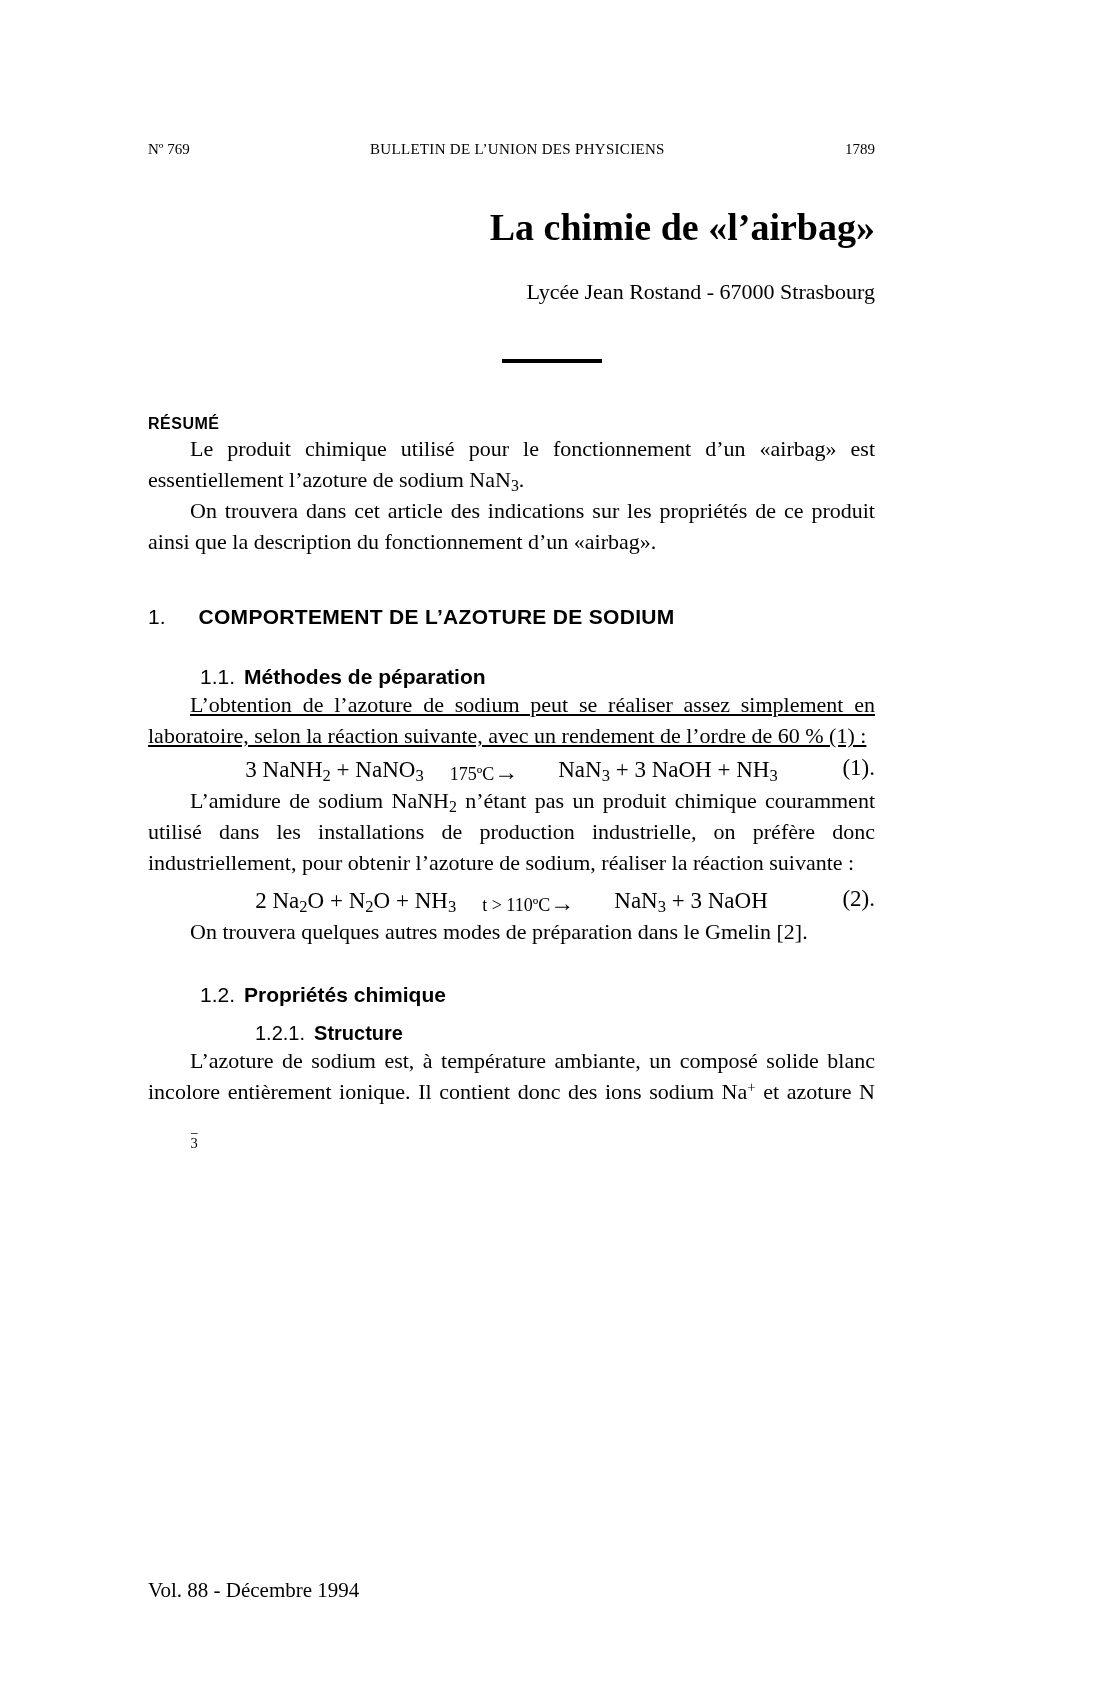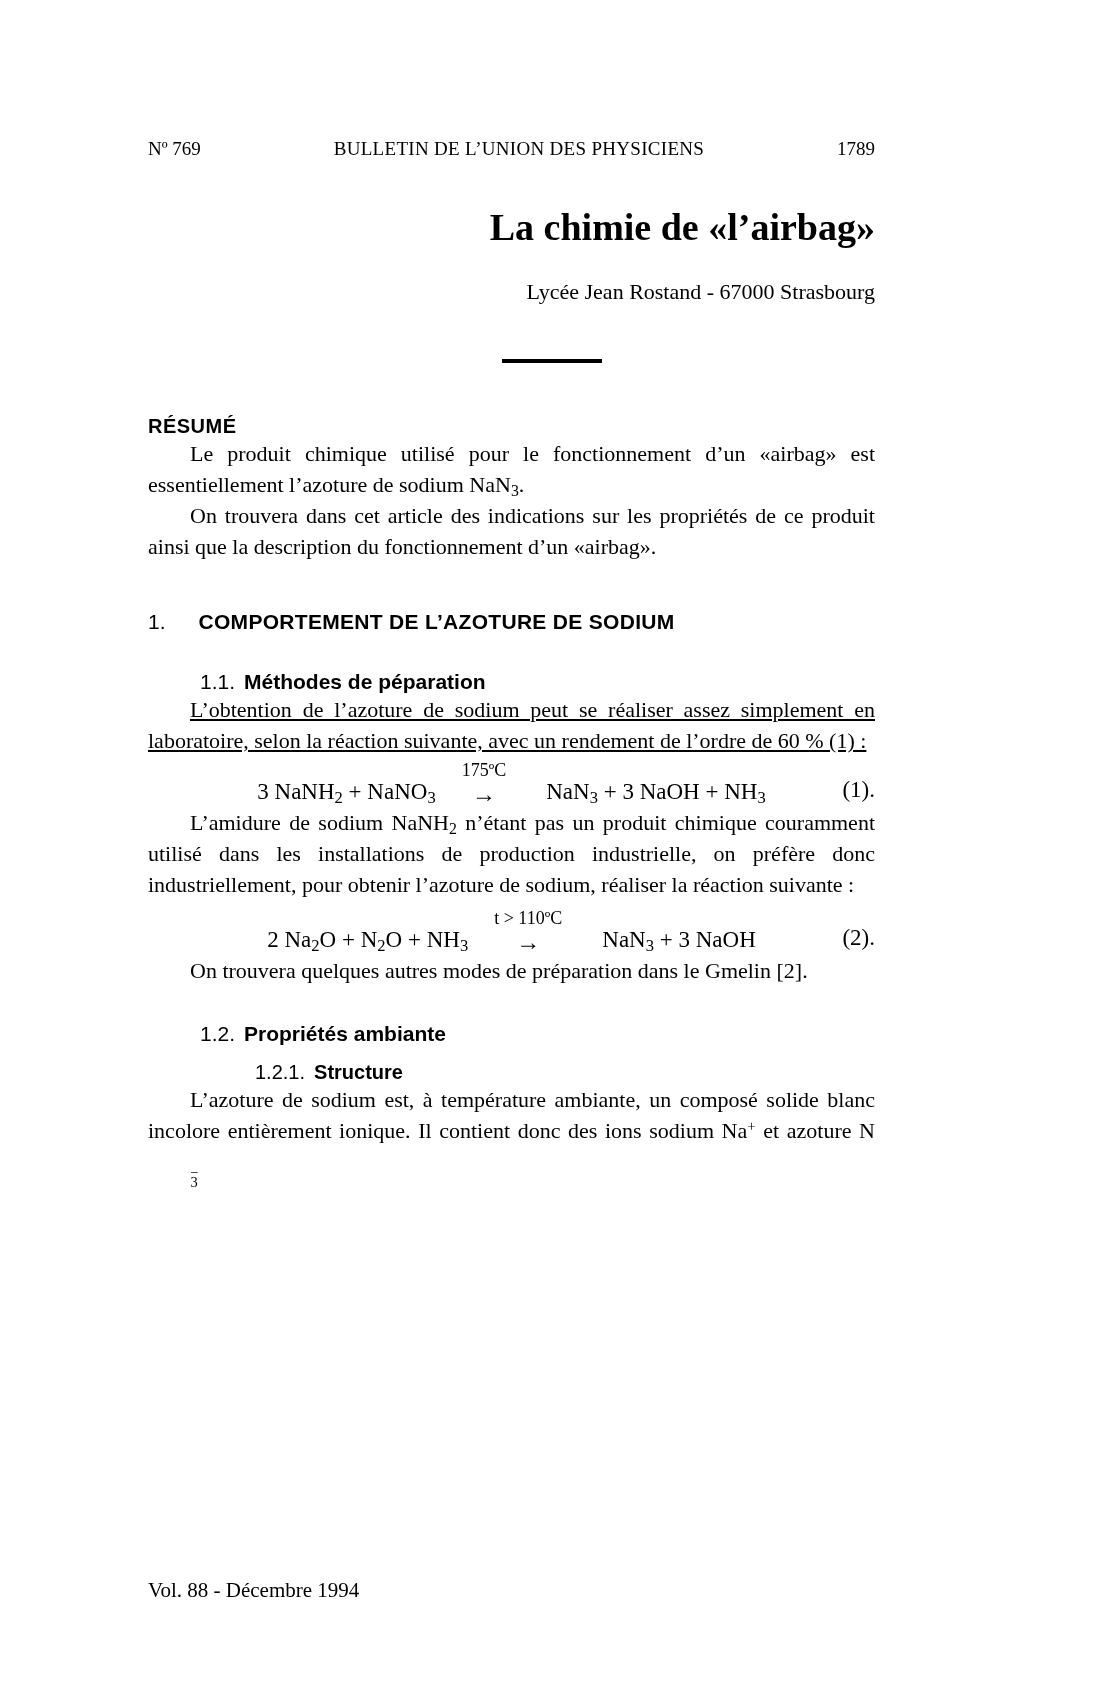--- a/index.html
+++ b/index.html
@@ -14,21 +14,21 @@
     font-family: "Liberation Serif", serif;
   }
   .content {
     padding: 138px 228px 0 148px; 
   }
   
   .pg-header {
     display: flex;
     justify-content: space-between;
     align-items: baseline;
-    font-size: 19px;
+    font-size: 15px;
     line-height: 22px;
     text-align: center;
   }
   .pg-header .mid { letter-spacing: 0.3px; }
   
   .title {
     margin: 44px 0 0 0;
     text-align: right;
     font-size: 38px;
     line-height: 46px;
@@ -46,21 +46,21 @@
     height: 4px;
     background: #000000;
     margin: 52px auto 0 auto;
     transform: translateX(40px);
   }
   
   .h-resume {
     margin-top: 52px;
     font-family: "Liberation Sans", sans-serif;
     font-weight: bold;
-    font-size: 20px;
+    font-size: 16px;
     letter-spacing: 0.5px;
   }
   .h-sec {
     margin-top: 48px;
     font-family: "Liberation Sans", sans-serif;
     font-size: 21px;
     line-height: 24px;
   }
   .h-sec .hnum { font-weight: 400; margin-right: 9px; }
   .h-sec .htxt { font-weight: bold; letter-spacing: 0.3px; margin-left: 24px; }
@@ -115,22 +115,21 @@
     display: flex;
     justify-content: center;
     align-items: flex-end;
     font-size: 23px;
     line-height: 30px;
   }
   .mt-eq1 { margin-top: 4px; }
   .mt-eq2 { margin-top: 8px; }
   .arrow-col {
     display: flex;
-    flex-direction: column;
-    align-items: center;
+    align-items: flex-end;
     margin: 0 40px 0 26px;
   }
   .eq-cond {
     font-size: 18px;
     line-height: 20px;
     margin-bottom: 1px;
     white-space: nowrap;
   }
   .eq-arrow { font-size: 24px; line-height: 26px; }
   .eq-num { position: absolute; right: 0; bottom: 2px; }
@@ -198,21 +197,21 @@
         <span class="eq-cond">t &gt; 110ºC</span>
         <span class="eq-arrow">→</span>
       </span>
       <span class="eq-side"><span>NaN</span><span class="sub">3</span><span> + 3 NaOH</span></span>
       <span class="eq-num">(2).</span>
     </div>
 
     <p class="body-p mt-gmelin">On trouvera quelques autres modes de préparation dans le Gmelin [2].</p>
 
     <div class="h-sub lvl1 mt-s12">
-      <span class="hnum">1.2.</span><span class="htxt">Propriétés ambiante</span>
+      <span class="hnum">1.2.</span><span class="htxt">Propriétés chimique</span>
     </div>
 
     <div class="h-sub lvl2 mt-s121">
       <span class="hnum">1.2.1.</span><span class="htxt">Structure</span>
     </div>
 
     <p class="body-p p-struct"><span>L’azoture de sodium est, à température ambiante, un composé solide blanc incolore entièrement ionique. Il contient donc des ions sodium Na</span><span class="sup">+</span><span> et azoture N</span><span class="ion-stack">
           <span>−</span>
           <span>3</span>
         </span></p>

